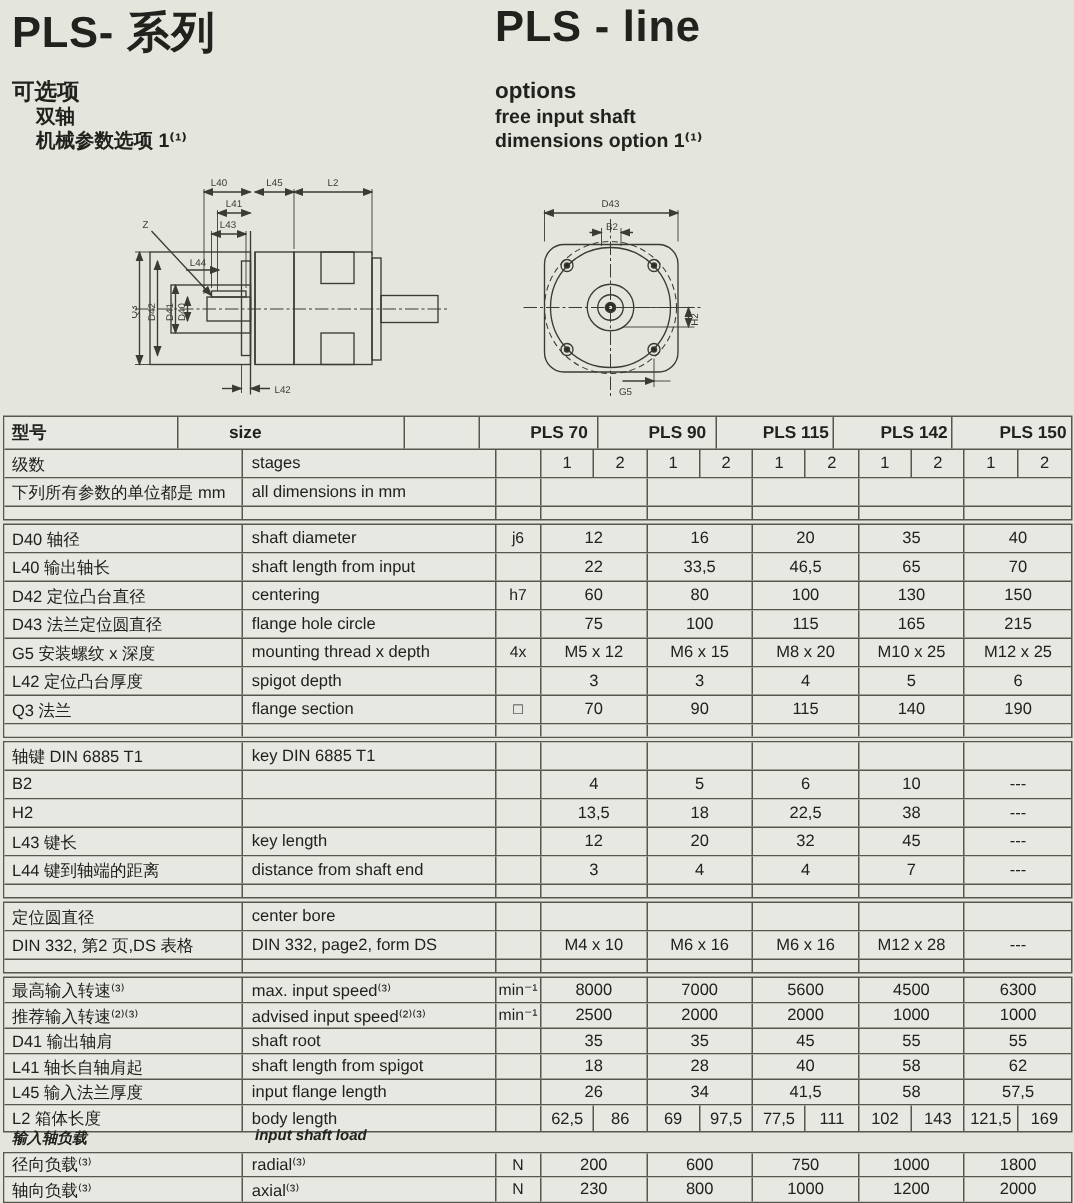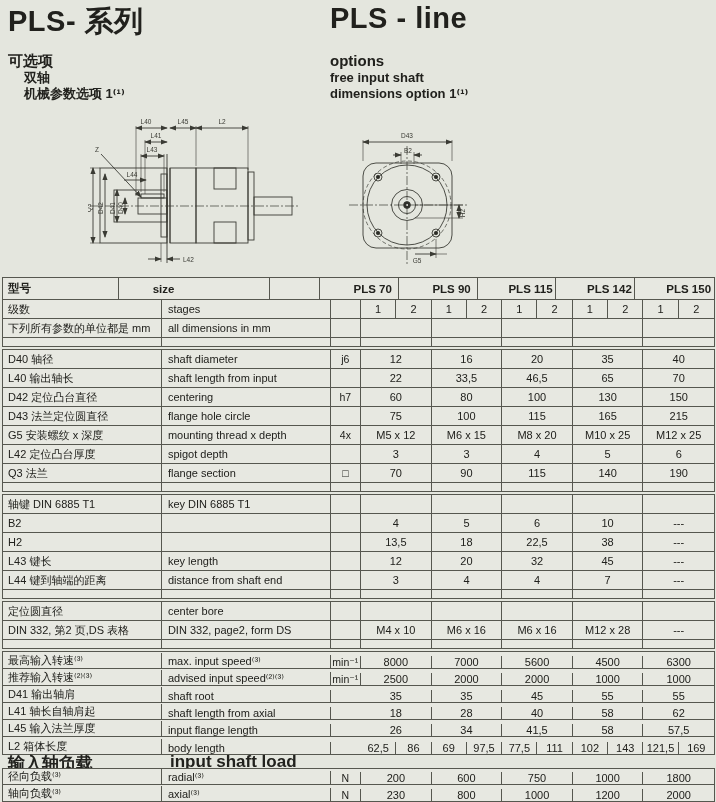--- a/index.html
+++ b/index.html
@@ -20,37 +20,37 @@
 
   
   .draw{position:absolute;}
   .dl{left:88px;top:110px;}
   .dr{left:345px;top:112px;}
   svg text{font-family:"Liberation Sans","DejaVu Sans",sans-serif;font-size:6.5px;fill:#3a3b34;}
 
   
   #tblwrap{position:absolute;left:2px;top:277px;width:713px;}
   .tbl{border:1px solid #56574f;margin-bottom:2px;}
-  .tbl.small .row{height:17px;align-items:flex-end;}
+  .tbl.small .row{height:17px;}
   .row{display:flex;height:19px;border-bottom:1px solid #56574f;background:#e7e8e1;}
   .row:last-child{border-bottom:none;}
   .row.sizes{height:22px;gap:28px;}
   .row.empty{height:8px;}
   .c{border-right:1px solid #56574f;display:flex;align-items:center;justify-content:center;
      font-size:11px;overflow:hidden;white-space:nowrap;}
   .c:last-child{border-right:none;}
   .cn{width:162px;justify-content:flex-start;padding-left:5px;}
   .en{width:172px;justify-content:flex-start;padding-left:6px;}
   .unit{width:31px;font-size:10.5px;}
   .grp{width:72px;}
   .half{width:36px;}
   .b{font-weight:bold;}
   .sizes .c{font-size:11.5px;}
 
-  .loadhdr{position:absolute;left:2px;top:752px;width:713px;height:15px;font-weight:bold;font-size:17px;}
+  .loadhdr{position:absolute;left:2px;top:752px;width:713px;height:15px;font-weight:bold;font-size:10px;font-style:italic;}
   .loadhdr .lh-cn{position:absolute;left:6px;top:0;}
   .loadhdr .lh-en{position:absolute;left:168px;top:0;}
   #loadwrap{position:absolute;left:2px;top:768px;width:713px;}
   #loadwrap .row{height:16px;}
 </style>
 </head>
 <body>
 
 <div class="page">
 
@@ -446,21 +446,21 @@
           <div class="c en">shaft root</div>
           <div class="c unit"></div>
           <div class="c grp">35</div>
           <div class="c grp">35</div>
           <div class="c grp">45</div>
           <div class="c grp">55</div>
           <div class="c grp">55</div>
         </div>
         <div class="row plain">
           <div class="c cn">L41 轴长自轴肩起</div>
-          <div class="c en">shaft length from axial</div>
+          <div class="c en">shaft length from spigot</div>
           <div class="c unit"></div>
           <div class="c grp">18</div>
           <div class="c grp">28</div>
           <div class="c grp">40</div>
           <div class="c grp">58</div>
           <div class="c grp">62</div>
         </div>
         <div class="row plain">
           <div class="c cn">L45 输入法兰厚度</div>
           <div class="c en">input flange length</div>

